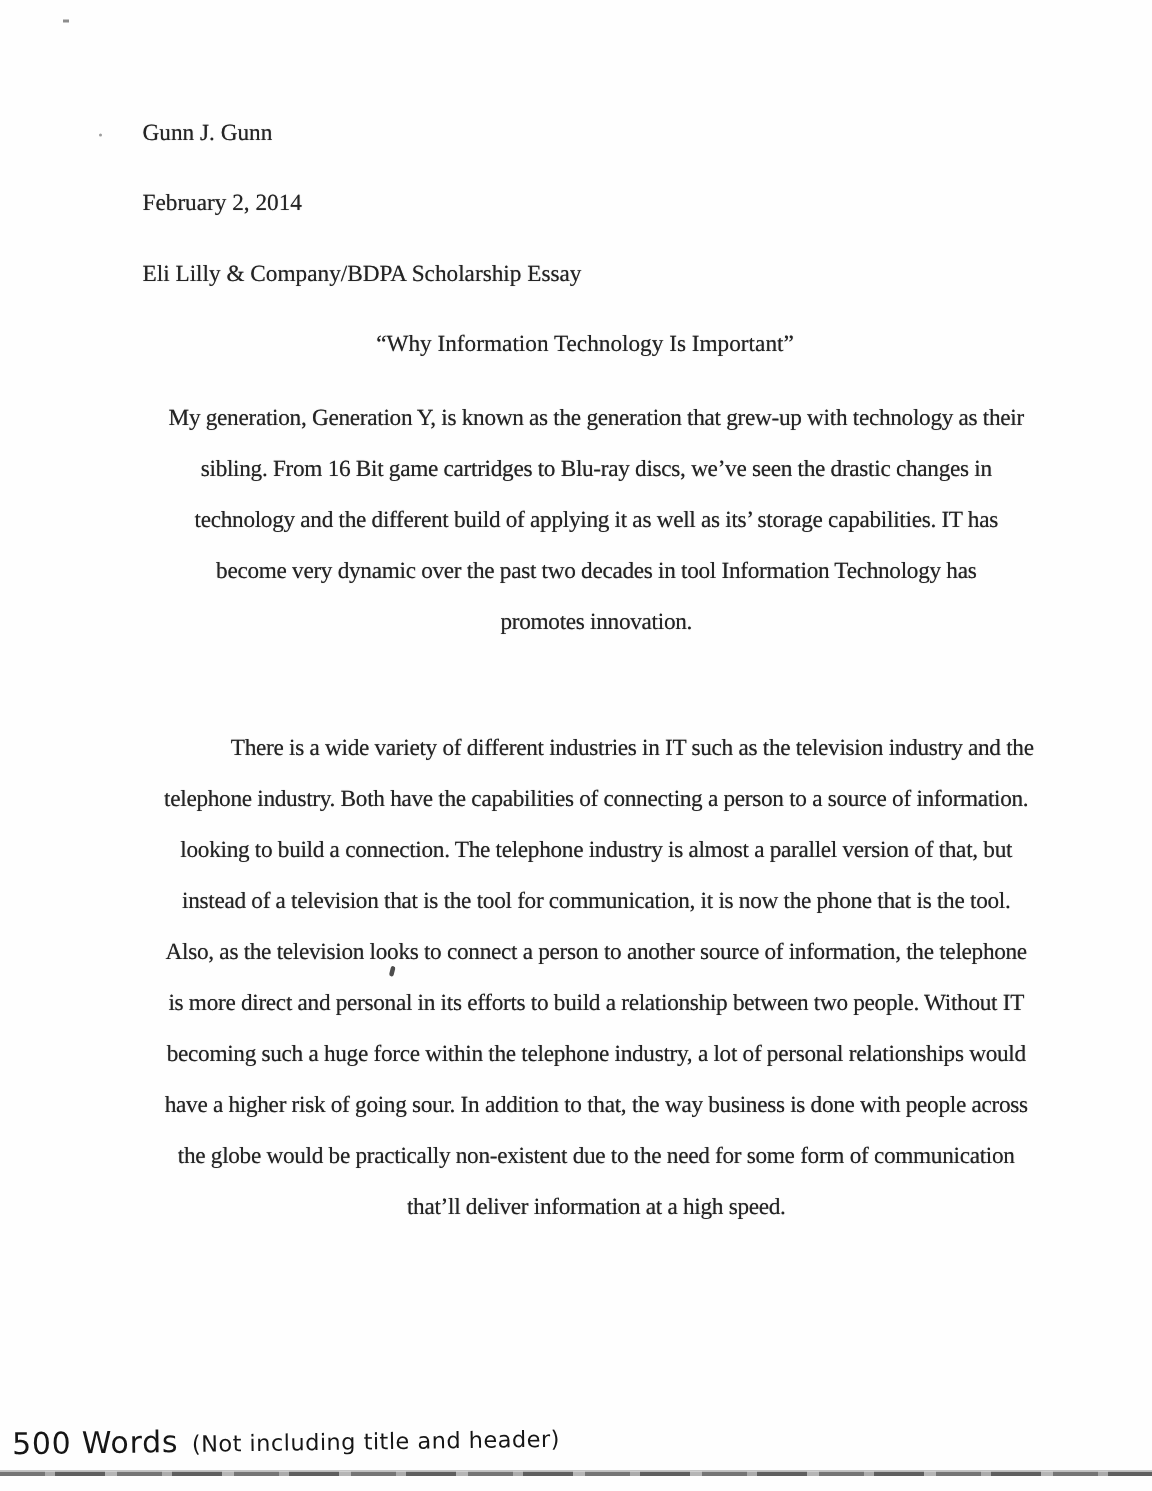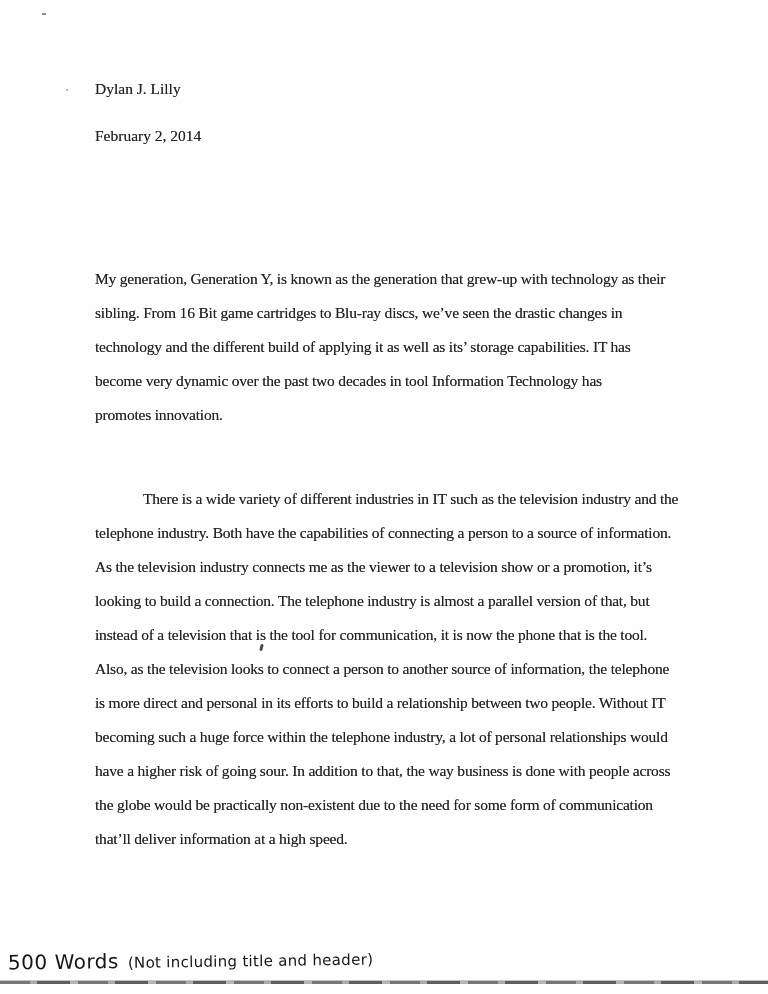--- a/index.html
+++ b/index.html
@@ -45,20 +45,21 @@
     left: 95px;
     width: 605px;
     font-size: 15.5px;
     letter-spacing: -0.2px;
     line-height: 34px;
     text-shadow: 0 0 0.5px rgba(40,40,40,0.65);
   }
   .para .line {
     height: 34px;
     white-space: nowrap;
+    text-align: center;
   }
   .para-1 { top: 262px; }
   .para-2 { top: 482px; }
   .indent-first .line:first-child { padding-left: 48px; }
   
   .speck-1 {
     position: absolute; left: 42px; top: 13px;
     width: 4px; height: 2px; background: #8d8d8d;
   }
   .speck-2 {
@@ -105,34 +106,35 @@
   }
 </style>
 </head>
 <body>
 
 <div class="sheet">
 
   <div class="speck-1"></div>
   <div class="speck-2"></div>
 
-  <div class="hline author">Dylan J. Lilly</div>
+  <div class="hline author">Gunn J. Gunn</div>
   <div class="hline date">February 2, 2014</div>
+  <div class="hline subject">Eli Lilly &amp; Company/BDPA Scholarship Essay</div>
+  <div class="title">“Why Information Technology Is Important”</div>
 
   <div class="para para-1">
       <div class="line">My generation, Generation Y, is known as the generation that grew-up with technology as their</div>
       <div class="line">sibling. From 16 Bit game cartridges to Blu-ray discs, we’ve seen the drastic changes in</div>
       <div class="line">technology and the different build of applying it as well as its’ storage capabilities. IT has</div>
       <div class="line">become very dynamic over the past two decades in tool Information Technology has</div>
       <div class="line">promotes innovation.</div>
     </div>
   <div class="para para-2 indent-first">
       <div class="line">There is a wide variety of different industries in IT such as the television industry and the</div>
       <div class="line">telephone industry. Both have the capabilities of connecting a person to a source of information.</div>
-      <div class="line">As the television industry connects me as the viewer to a television show or a promotion, it’s</div>
       <div class="line">looking to build a connection. The telephone industry is almost a parallel version of that, but</div>
       <div class="line">instead of a television that is the tool for communication, it is now the phone that is the tool.</div>
       <div class="line">Also, as the television looks to connect a person to another source of information, the telephone</div>
       <div class="line">is more direct and personal in its efforts to build a relationship between two people. Without IT</div>
       <div class="line">becoming such a huge force within the telephone industry, a lot of personal relationships would</div>
       <div class="line">have a higher risk of going sour. In addition to that, the way business is done with people across</div>
       <div class="line">the globe would be practically non-existent due to the need for some form of communication</div>
       <div class="line">that’ll deliver information at a high speed.</div>
     </div>
 

